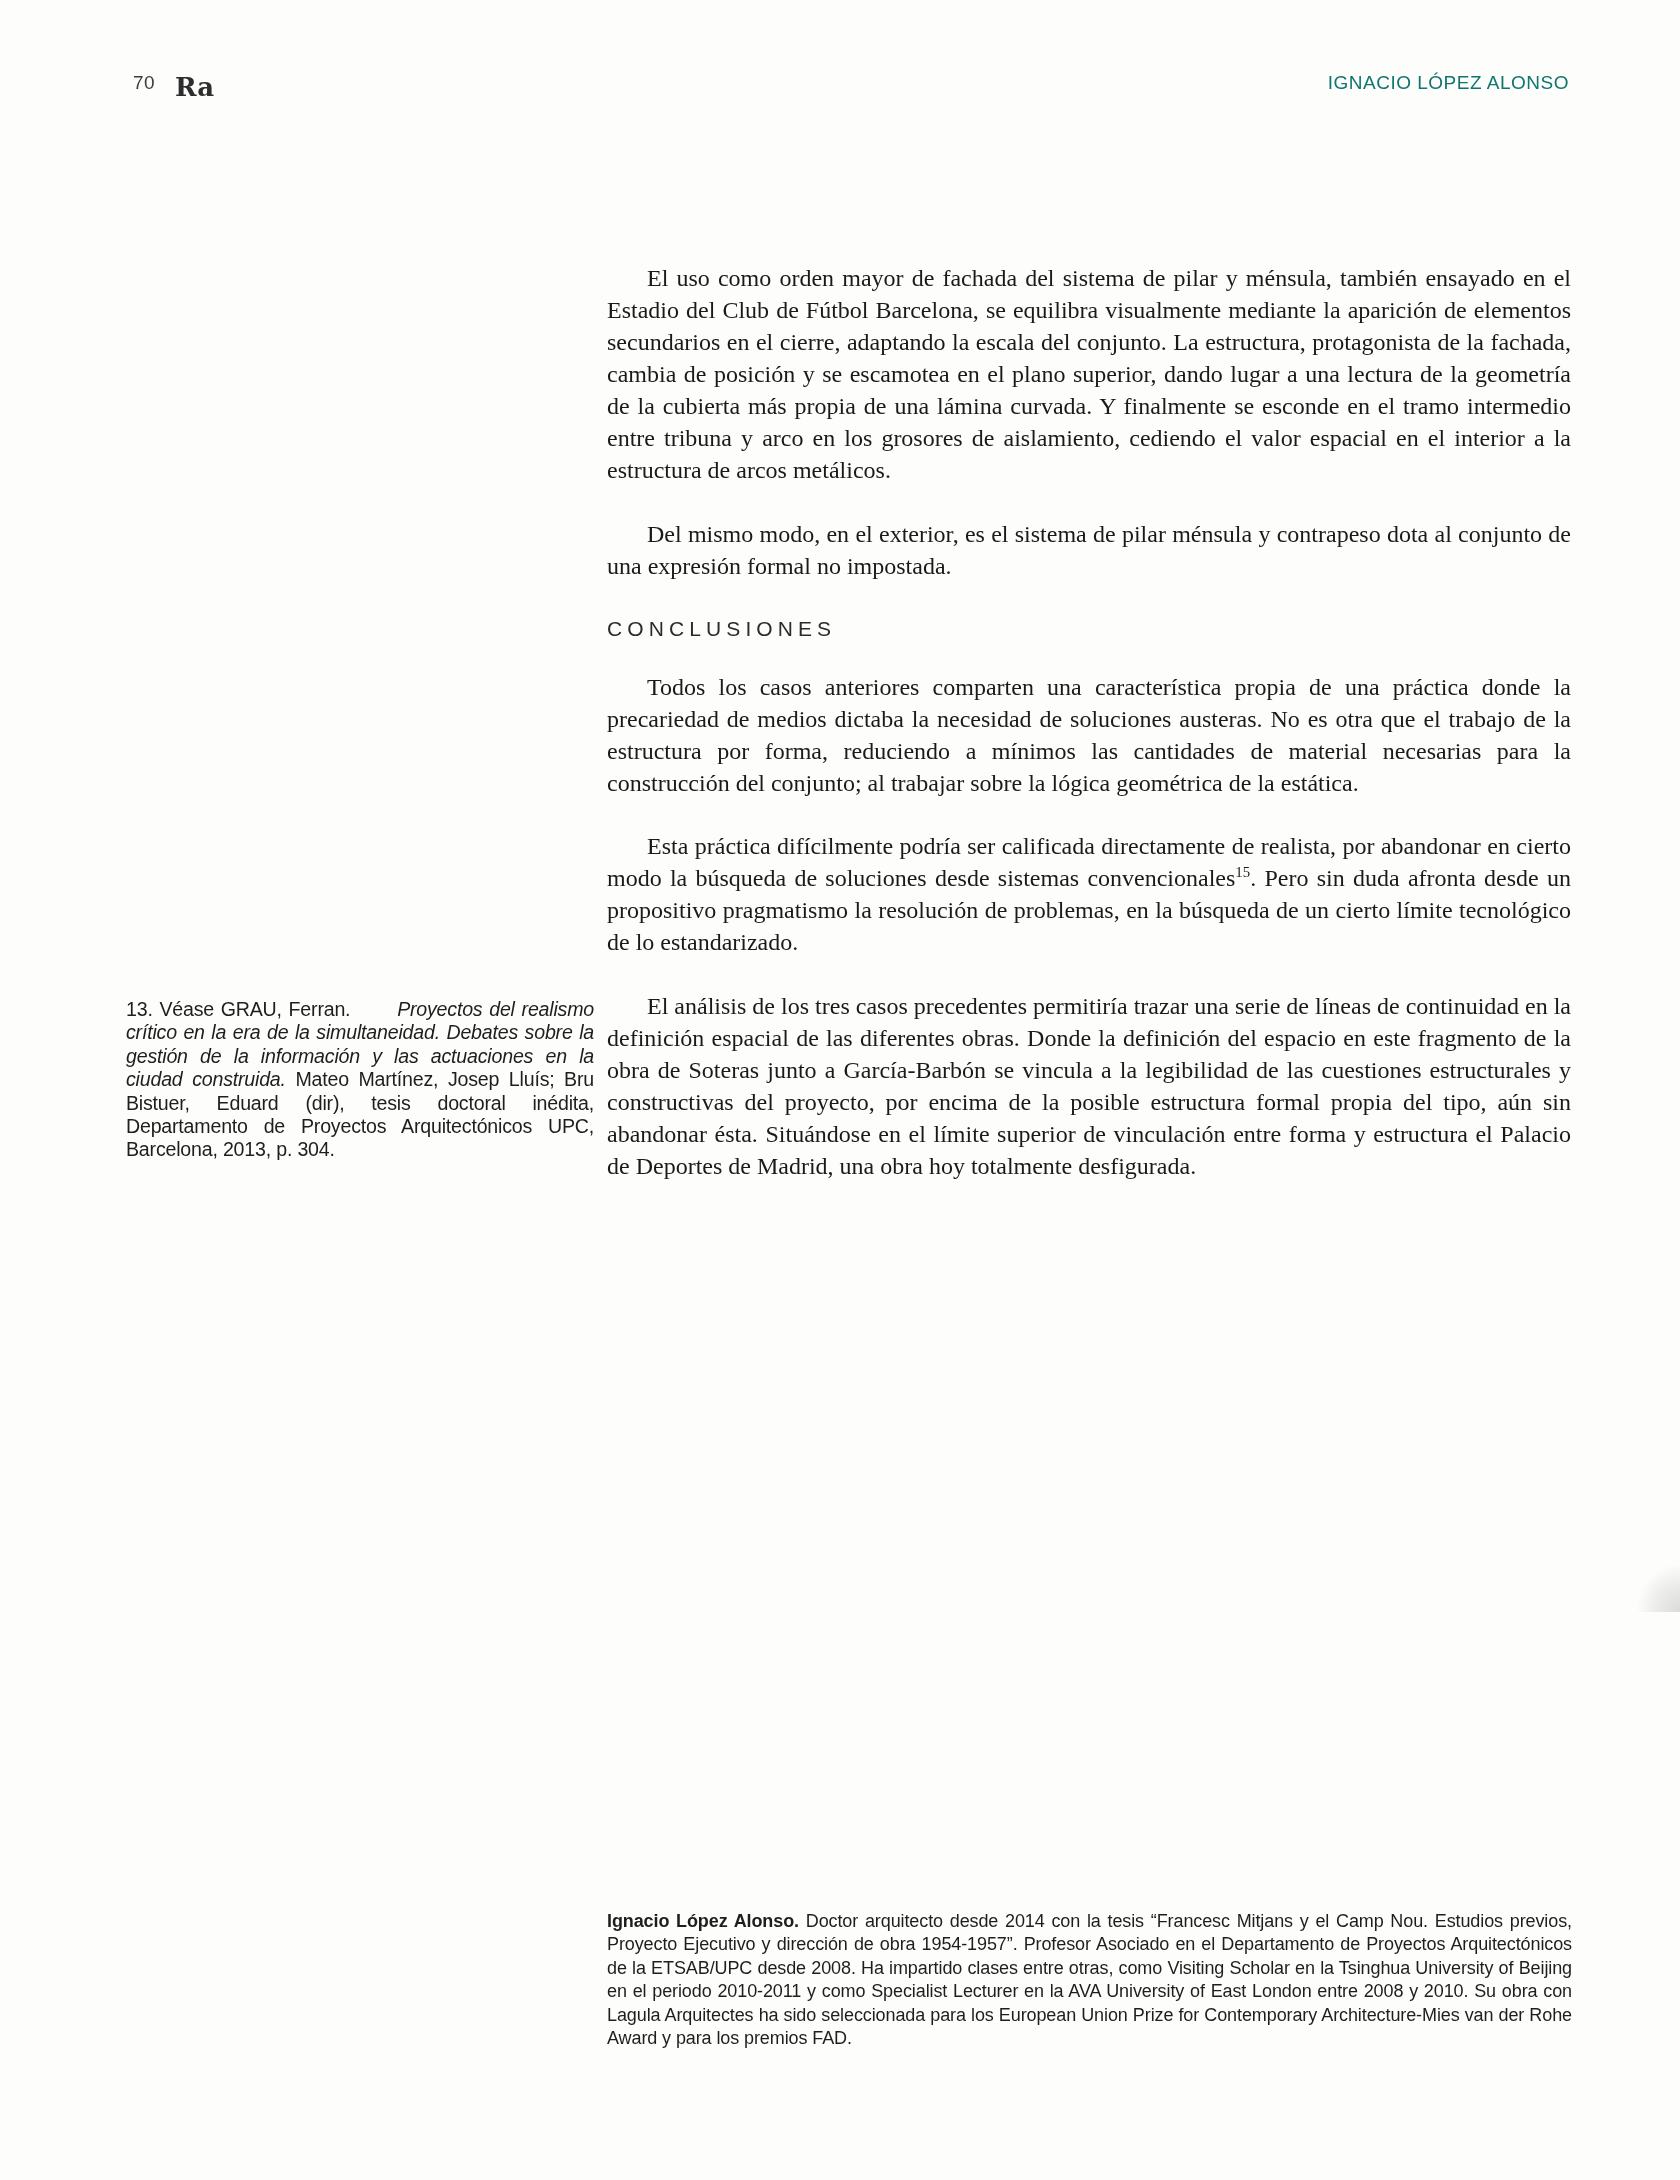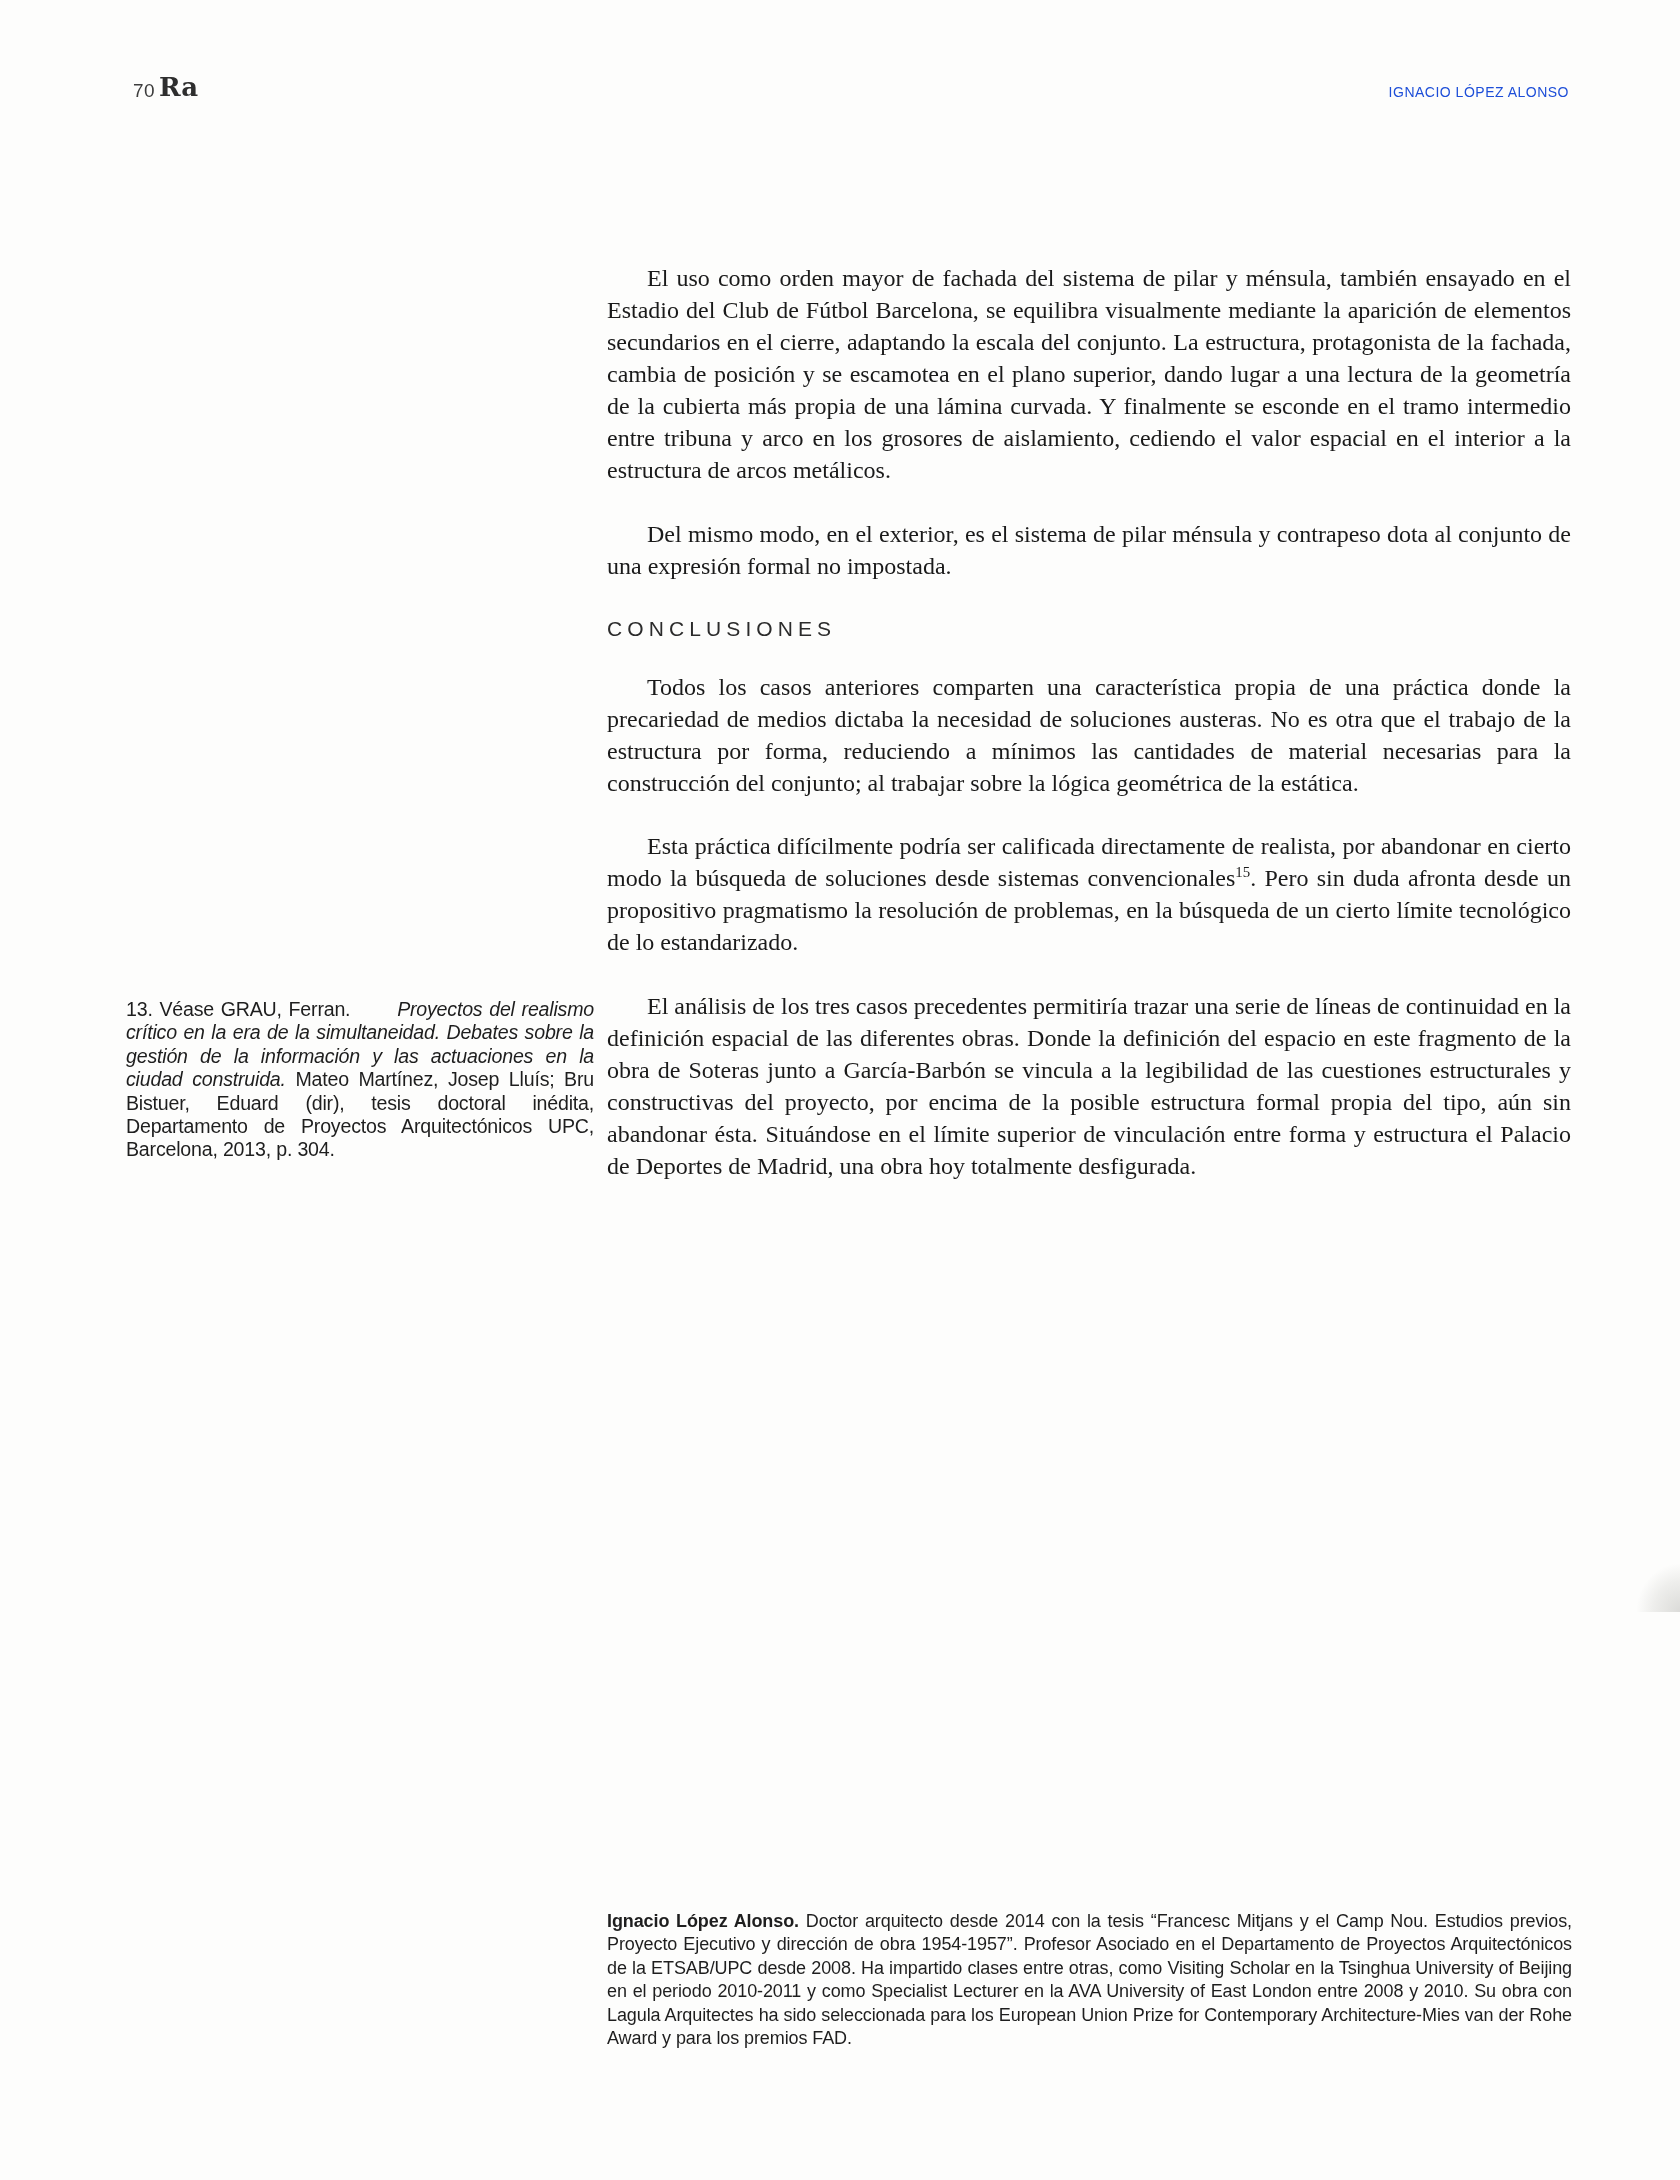--- a/index.html
+++ b/index.html
@@ -22,41 +22,41 @@
     position: absolute;
     top: 72px;
     left: 133px;
     right: 112px; 
     display: flex;
     justify-content: space-between;
     align-items: baseline;
   }
   .header-left {
     display: flex;
-    align-items: flex-end;
-    gap: 4px;
+    align-items: flex-start;
+    gap: 20px;
   }
   .page-number {
     font-family: "Liberation Sans", sans-serif;
     font-size: 19px;
     color: #3d3d3d;
     letter-spacing: 0.4px;
   }
   .journal-logo {
     font-family: "DejaVu Serif", serif;
     font-weight: 700;
     font-size: 26px;
     letter-spacing: 0px;
     color: #2e2e2e;
   }
   .running-author {
     font-family: "Liberation Sans", sans-serif;
-    font-size: 14px;
+    font-size: 19px;
     letter-spacing: 0.5px;
-    color: #1d4ed8;
+    color: #0f766e;
   }
 
   
   .main-column {
     position: absolute;
     left: 607px;
     top: 262px;
     width: 964px;
     font-size: 24px;
     line-height: 32px;

